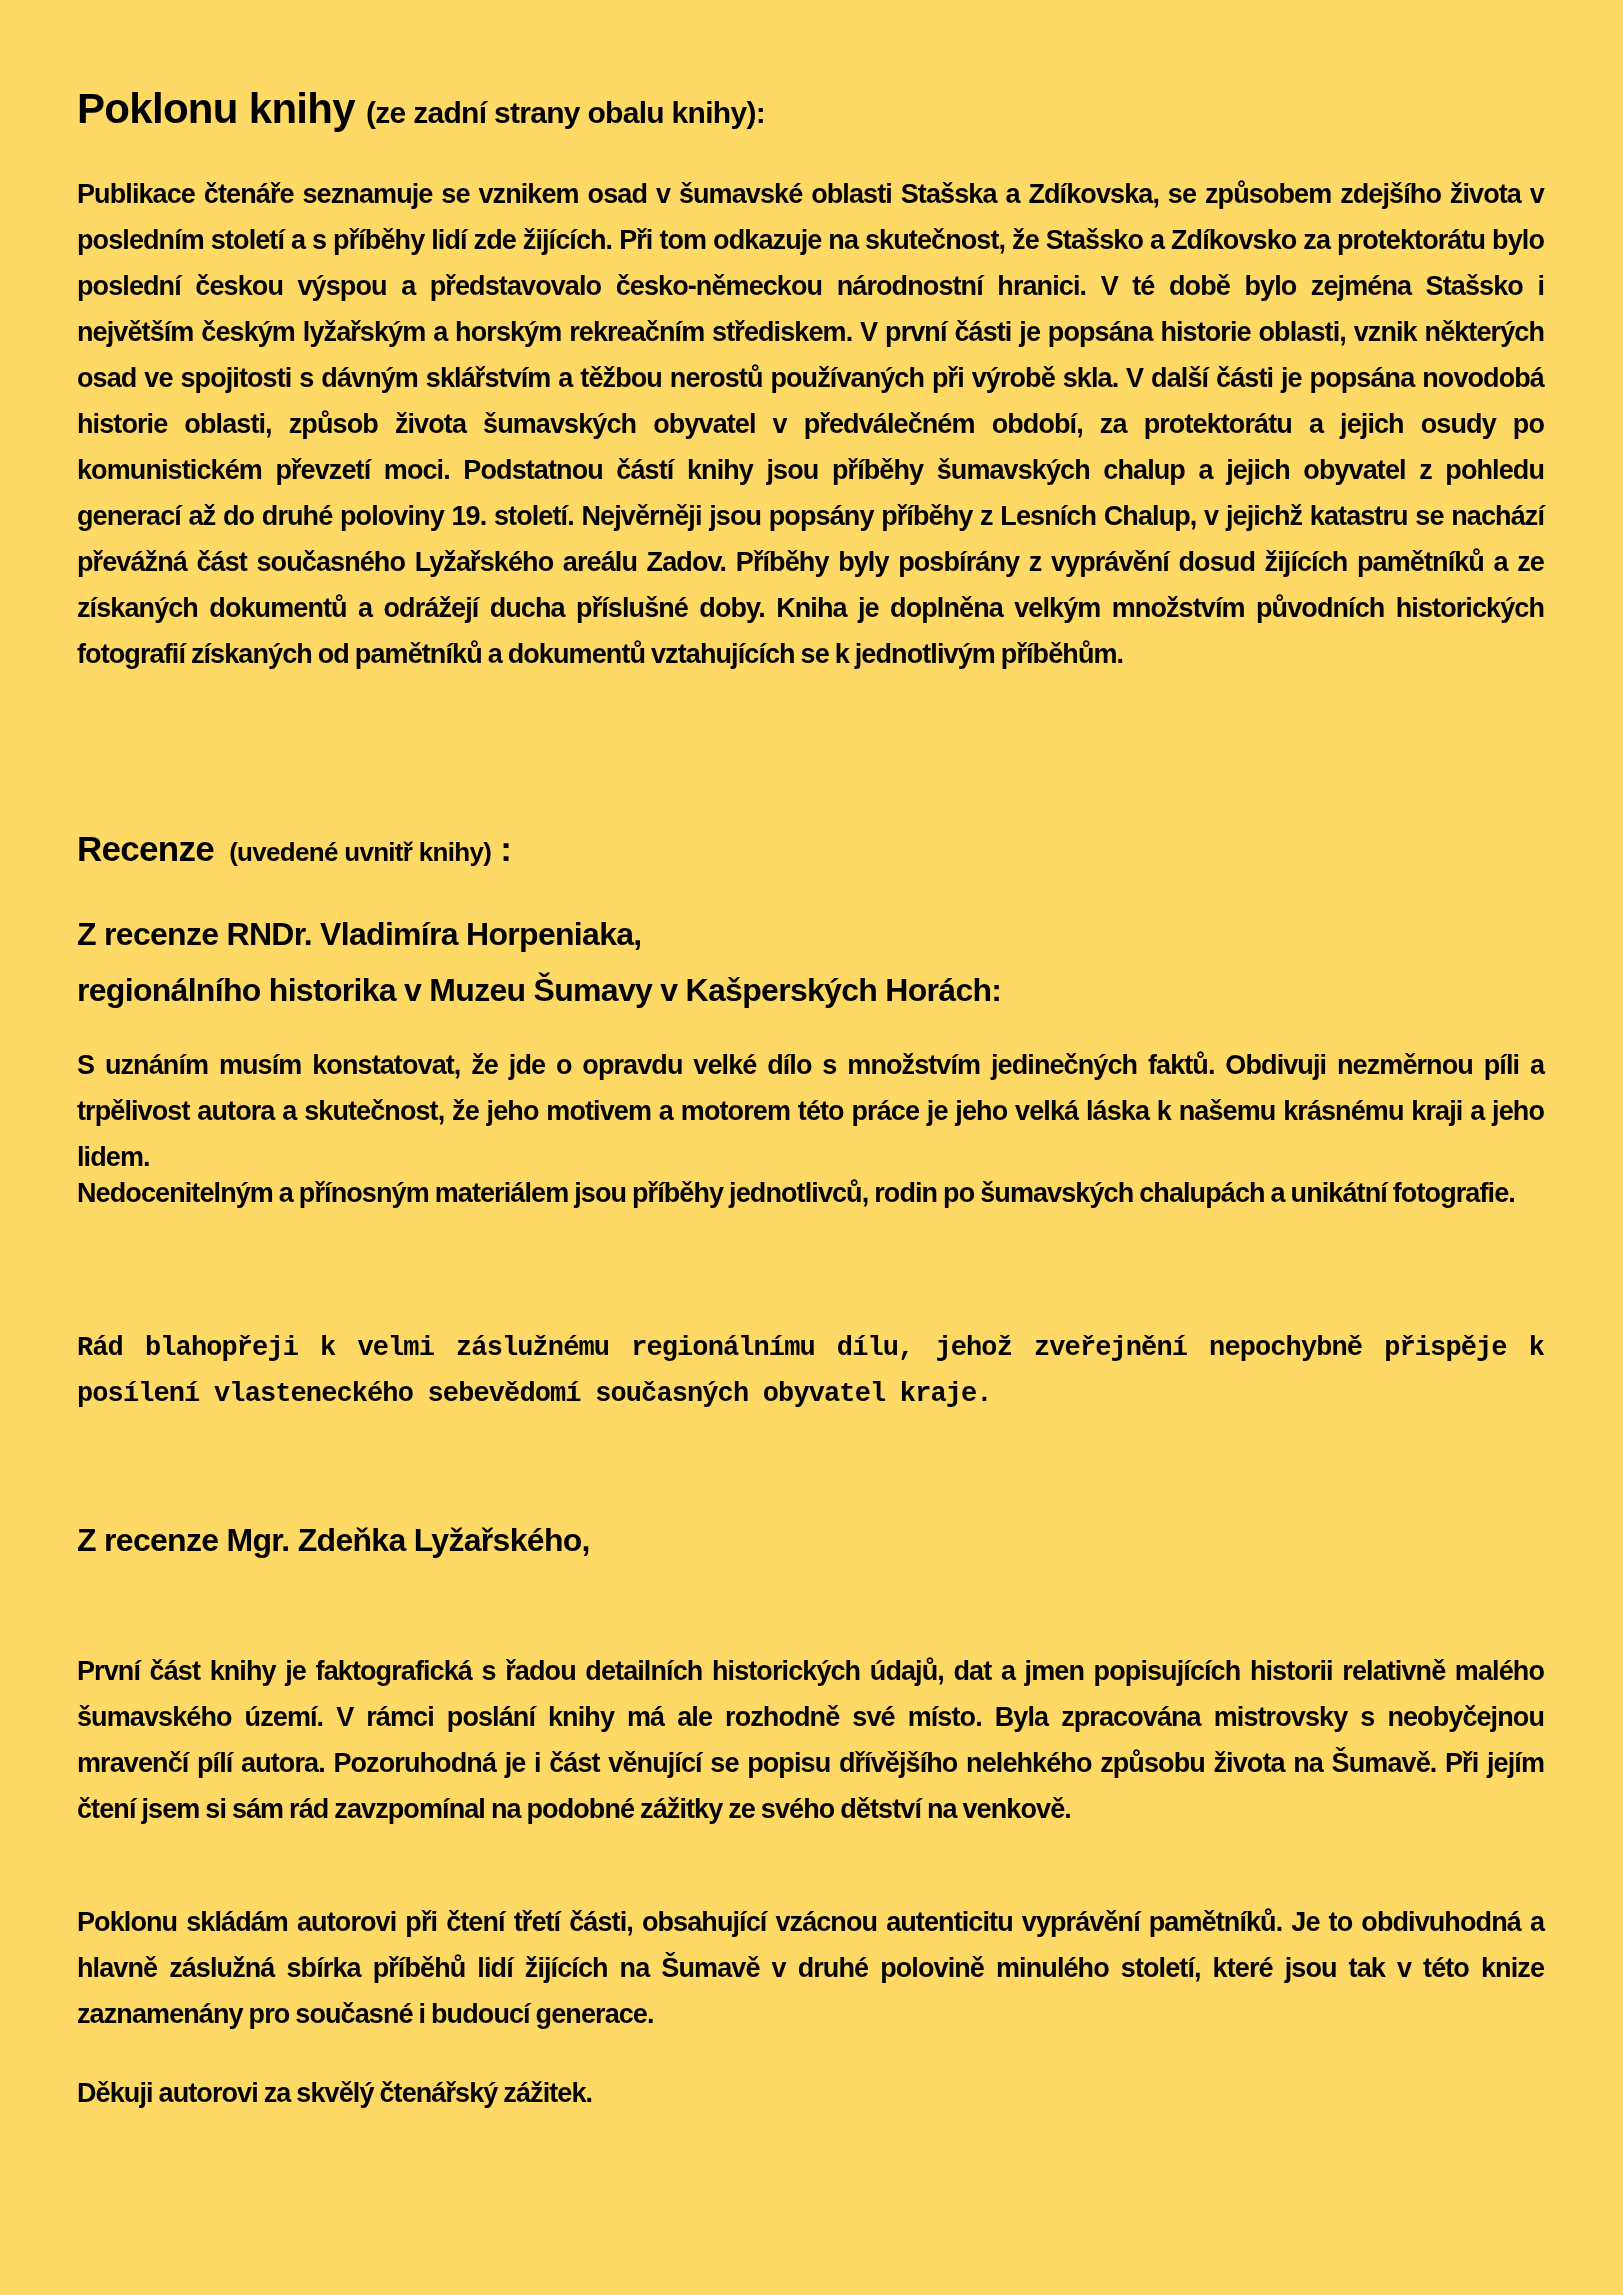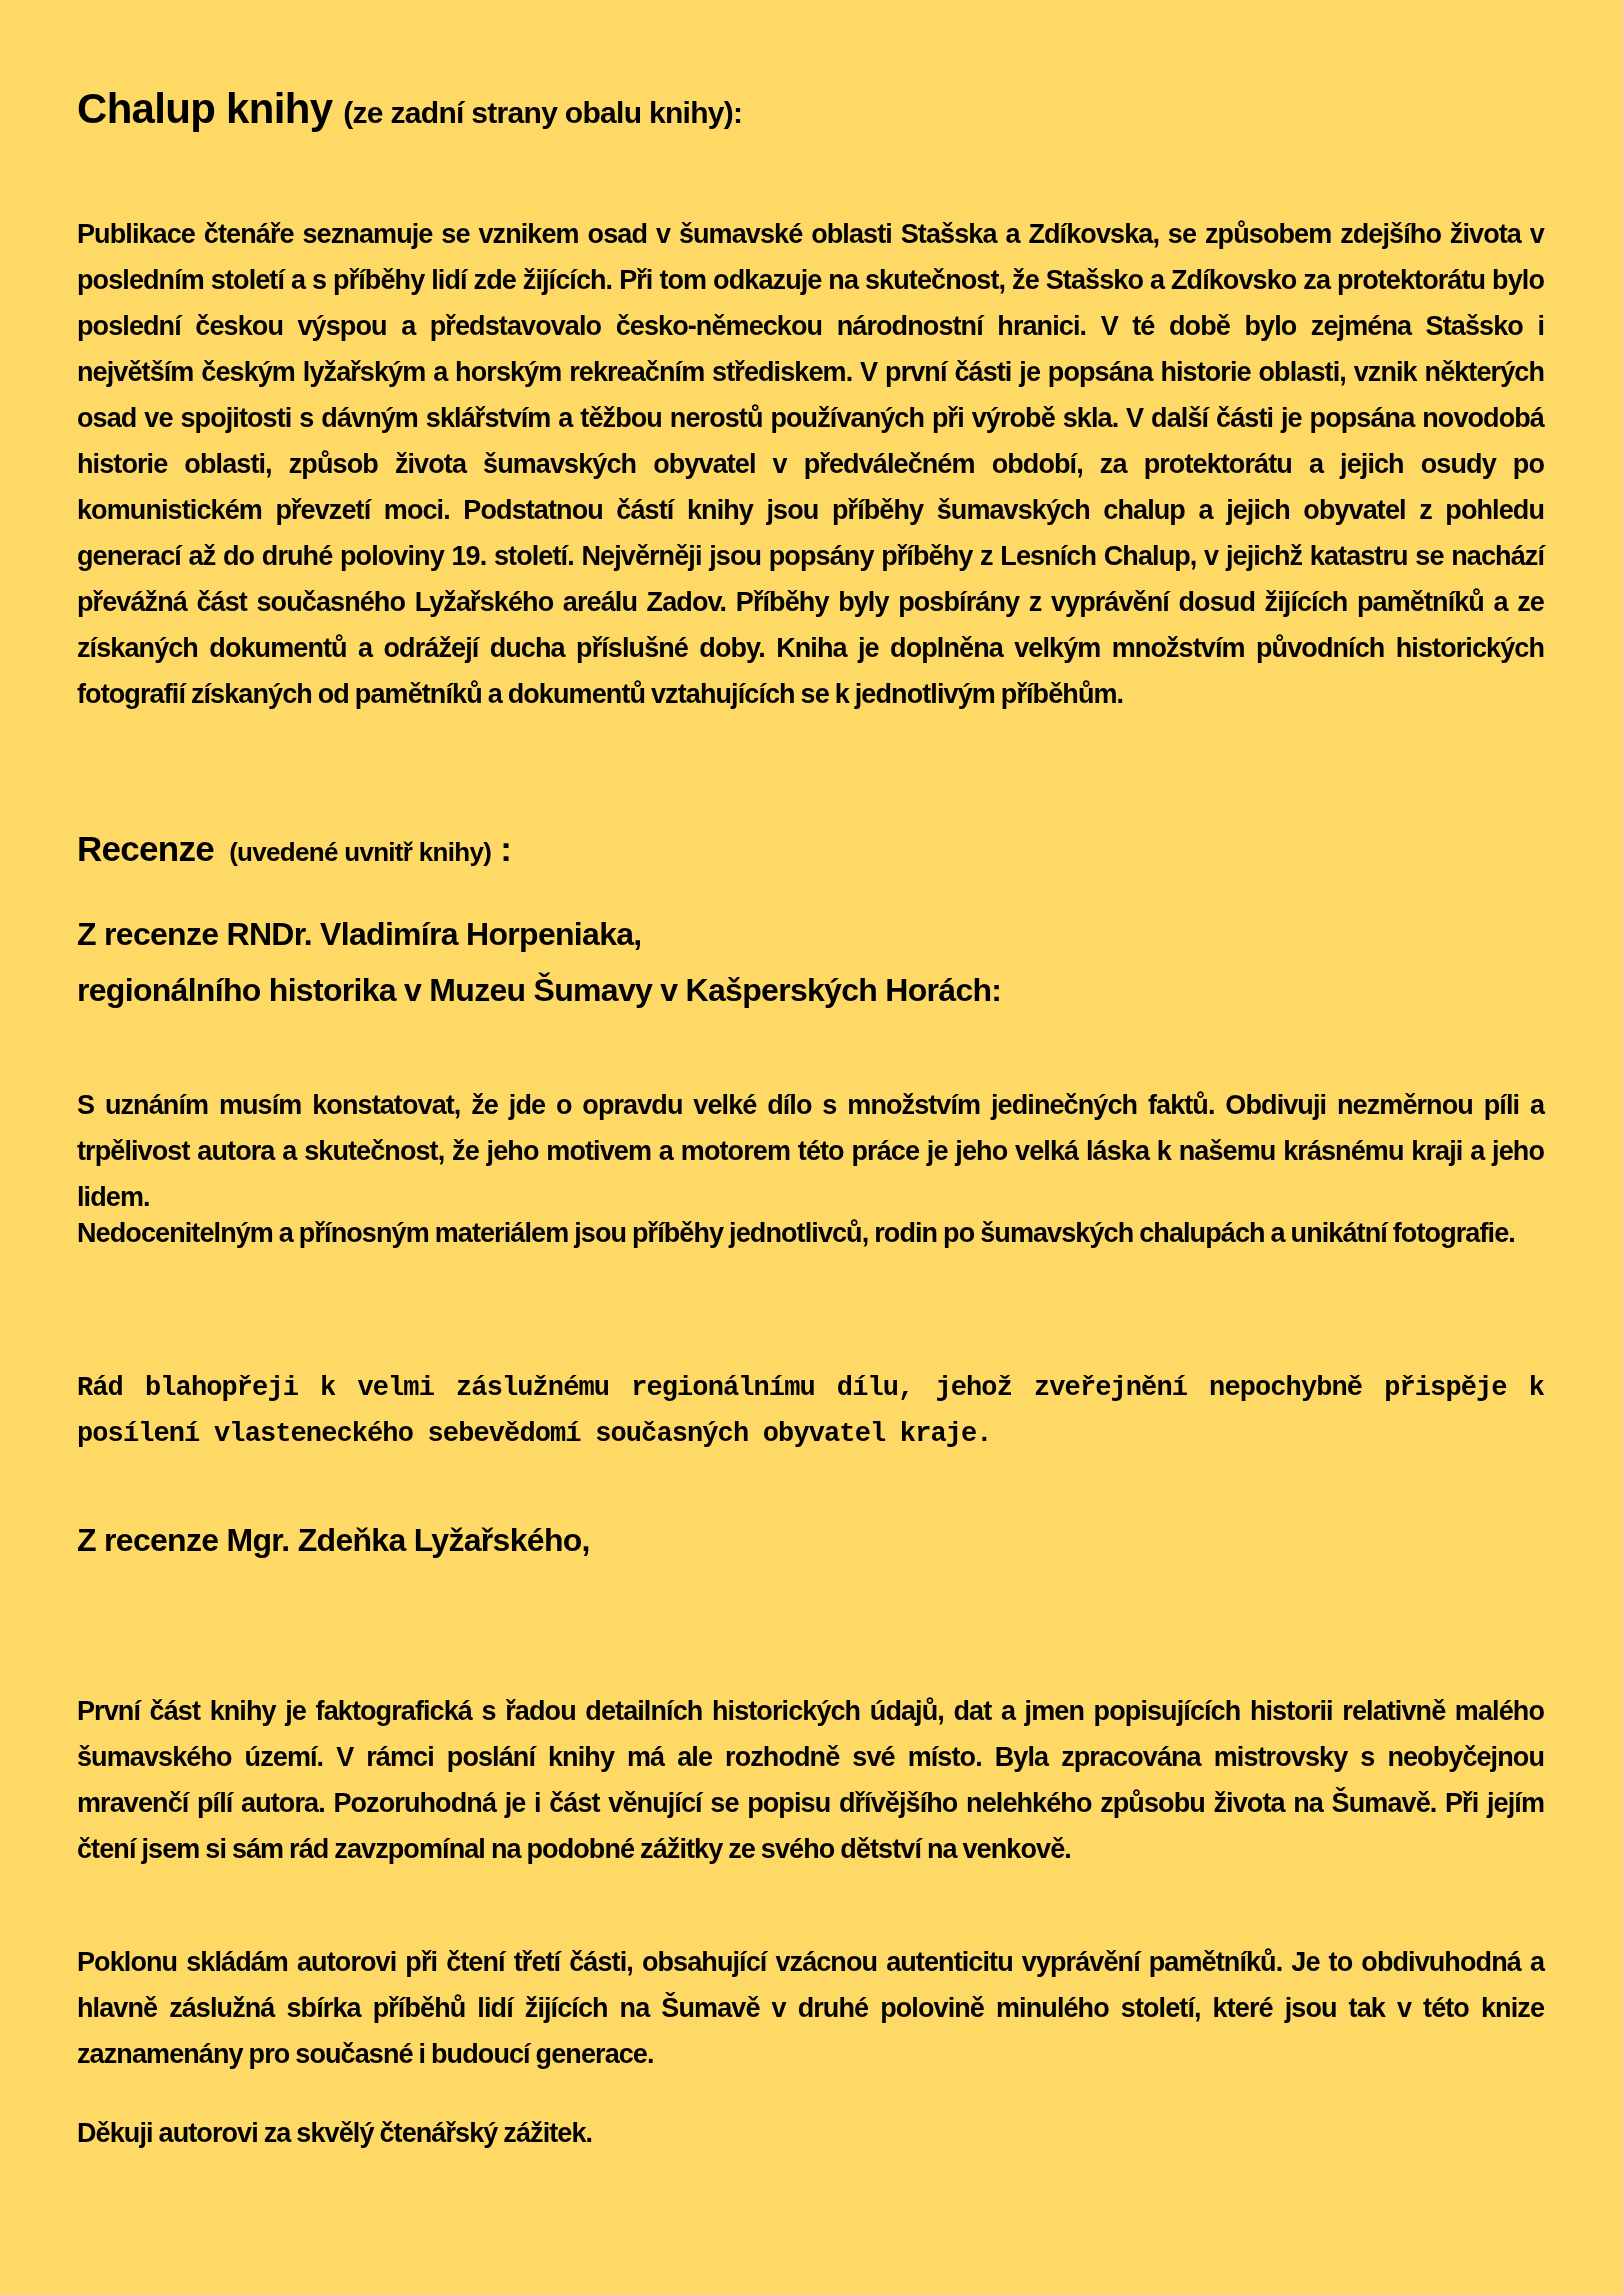--- a/index.html
+++ b/index.html
@@ -36,21 +36,20 @@
     .h2 .sub { font-size: 26px; margin-left: 6px; }
     .p {
       position: absolute;
       left: 0;
       width: 1467px;
       font-size: 27px;
       line-height: 46px;
       text-align: justify;
       letter-spacing: -0.9px;
       word-spacing: -0.7px;
-      margin-top: 40px;
     }
     .h2 {
       position: absolute;
       left: 0;
       font-size: 35px;
       line-height: 52px;
       white-space: nowrap;
       letter-spacing: -0.7px;
     }
     .h3 {
@@ -62,21 +61,21 @@
       letter-spacing: -0.7px;
     }
     .h3 span { display: block; }
   </style>
 </head>
 <body>
 
 <div class="page">
 
   <div class="h1">
-    <span>Chalup knihy</span>
+    <span>Poklonu knihy</span>
     <span class="sub">(ze zadní strany obalu knihy):</span>
   </div>
 
   <div class="p" style="top:171px;">Publikace čtenáře seznamuje se vznikem osad v šumavské oblasti Stašska a Zdíkovska, se způsobem zdejšího života v posledním století a s příběhy lidí zde žijících. Při tom odkazuje na skutečnost, že Stašsko a Zdíkovsko za protektorátu bylo poslední českou výspou a představovalo česko-německou národnostní hranici. V té době bylo zejména Stašsko i největším českým lyžařským a horským rekreačním střediskem. V první části je popsána historie oblasti, vznik některých osad ve spojitosti s dávným sklářstvím a těžbou nerostů používaných při výrobě skla. V další části je popsána novodobá historie oblasti, způsob života šumavských obyvatel v předválečném období, za protektorátu a jejich osudy po komunistickém převzetí moci. Podstatnou částí knihy jsou příběhy šumavských chalup a jejich obyvatel z pohledu generací až do druhé poloviny 19. století. Nejvěrněji jsou popsány příběhy z Lesních Chalup, v jejichž katastru se nachází převážná část současného Lyžařského areálu Zadov. Příběhy byly posbírány z vyprávění dosud žijících pamětníků a ze získaných dokumentů a odrážejí ducha příslušné doby. Kniha je doplněna velkým množstvím původních historických fotografií získaných od pamětníků a dokumentů vztahujících se k jednotlivým příběhům.</div>
 
   <div class="h2" style="top:823px;">
     <span>Recenze</span>
     <span class="sub">(uvedené uvnitř knihy)</span><span> :</span>
   </div>
 

